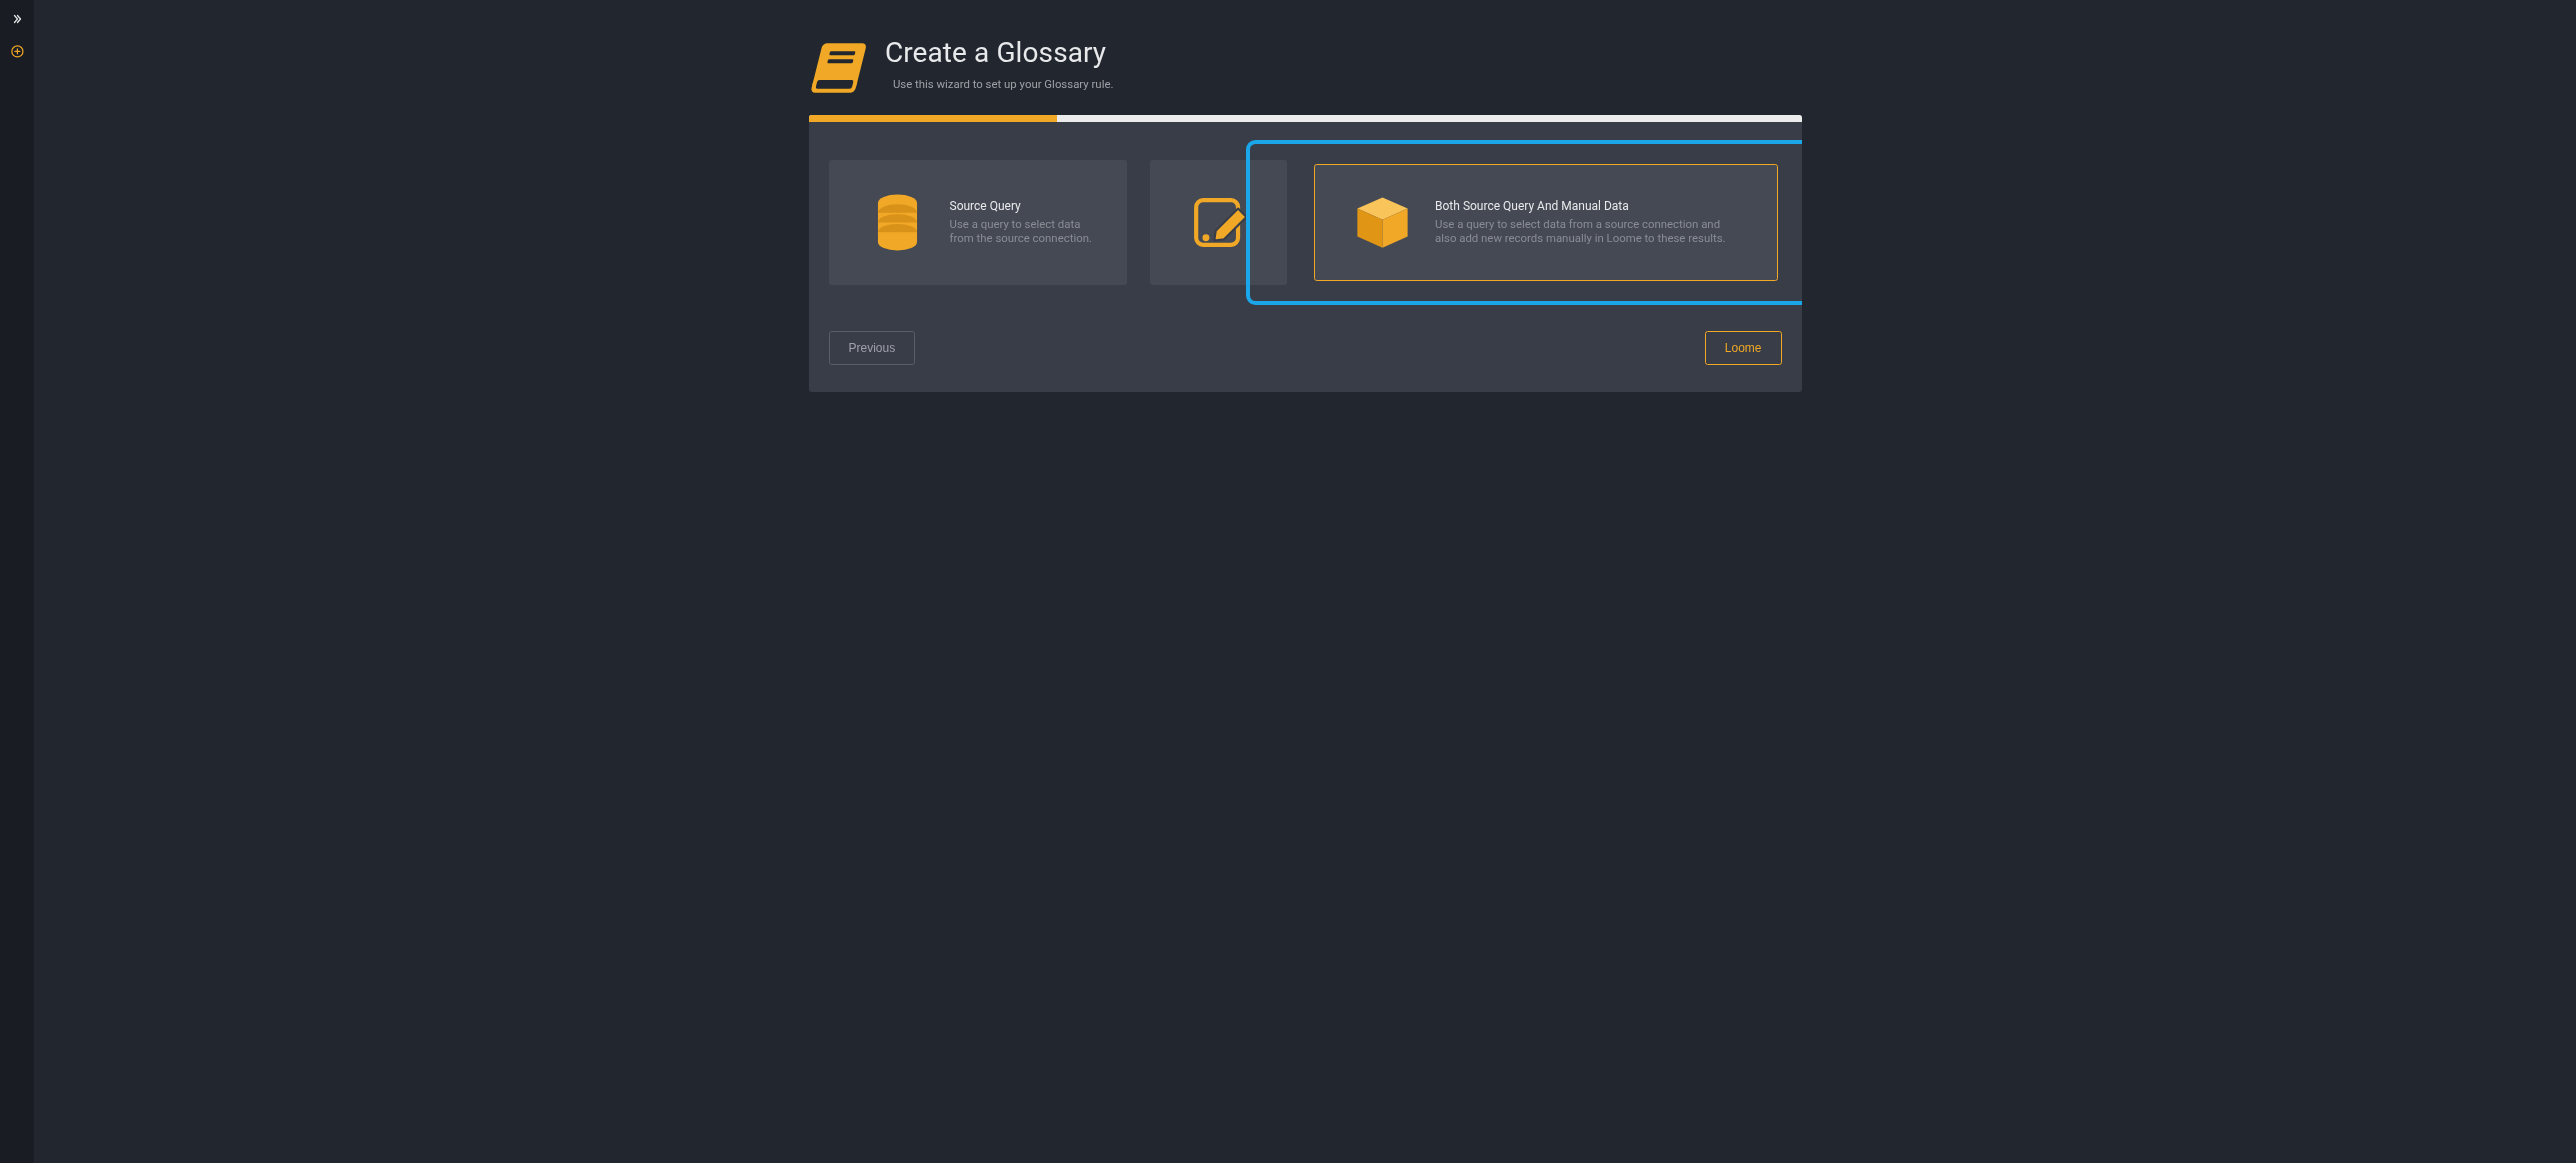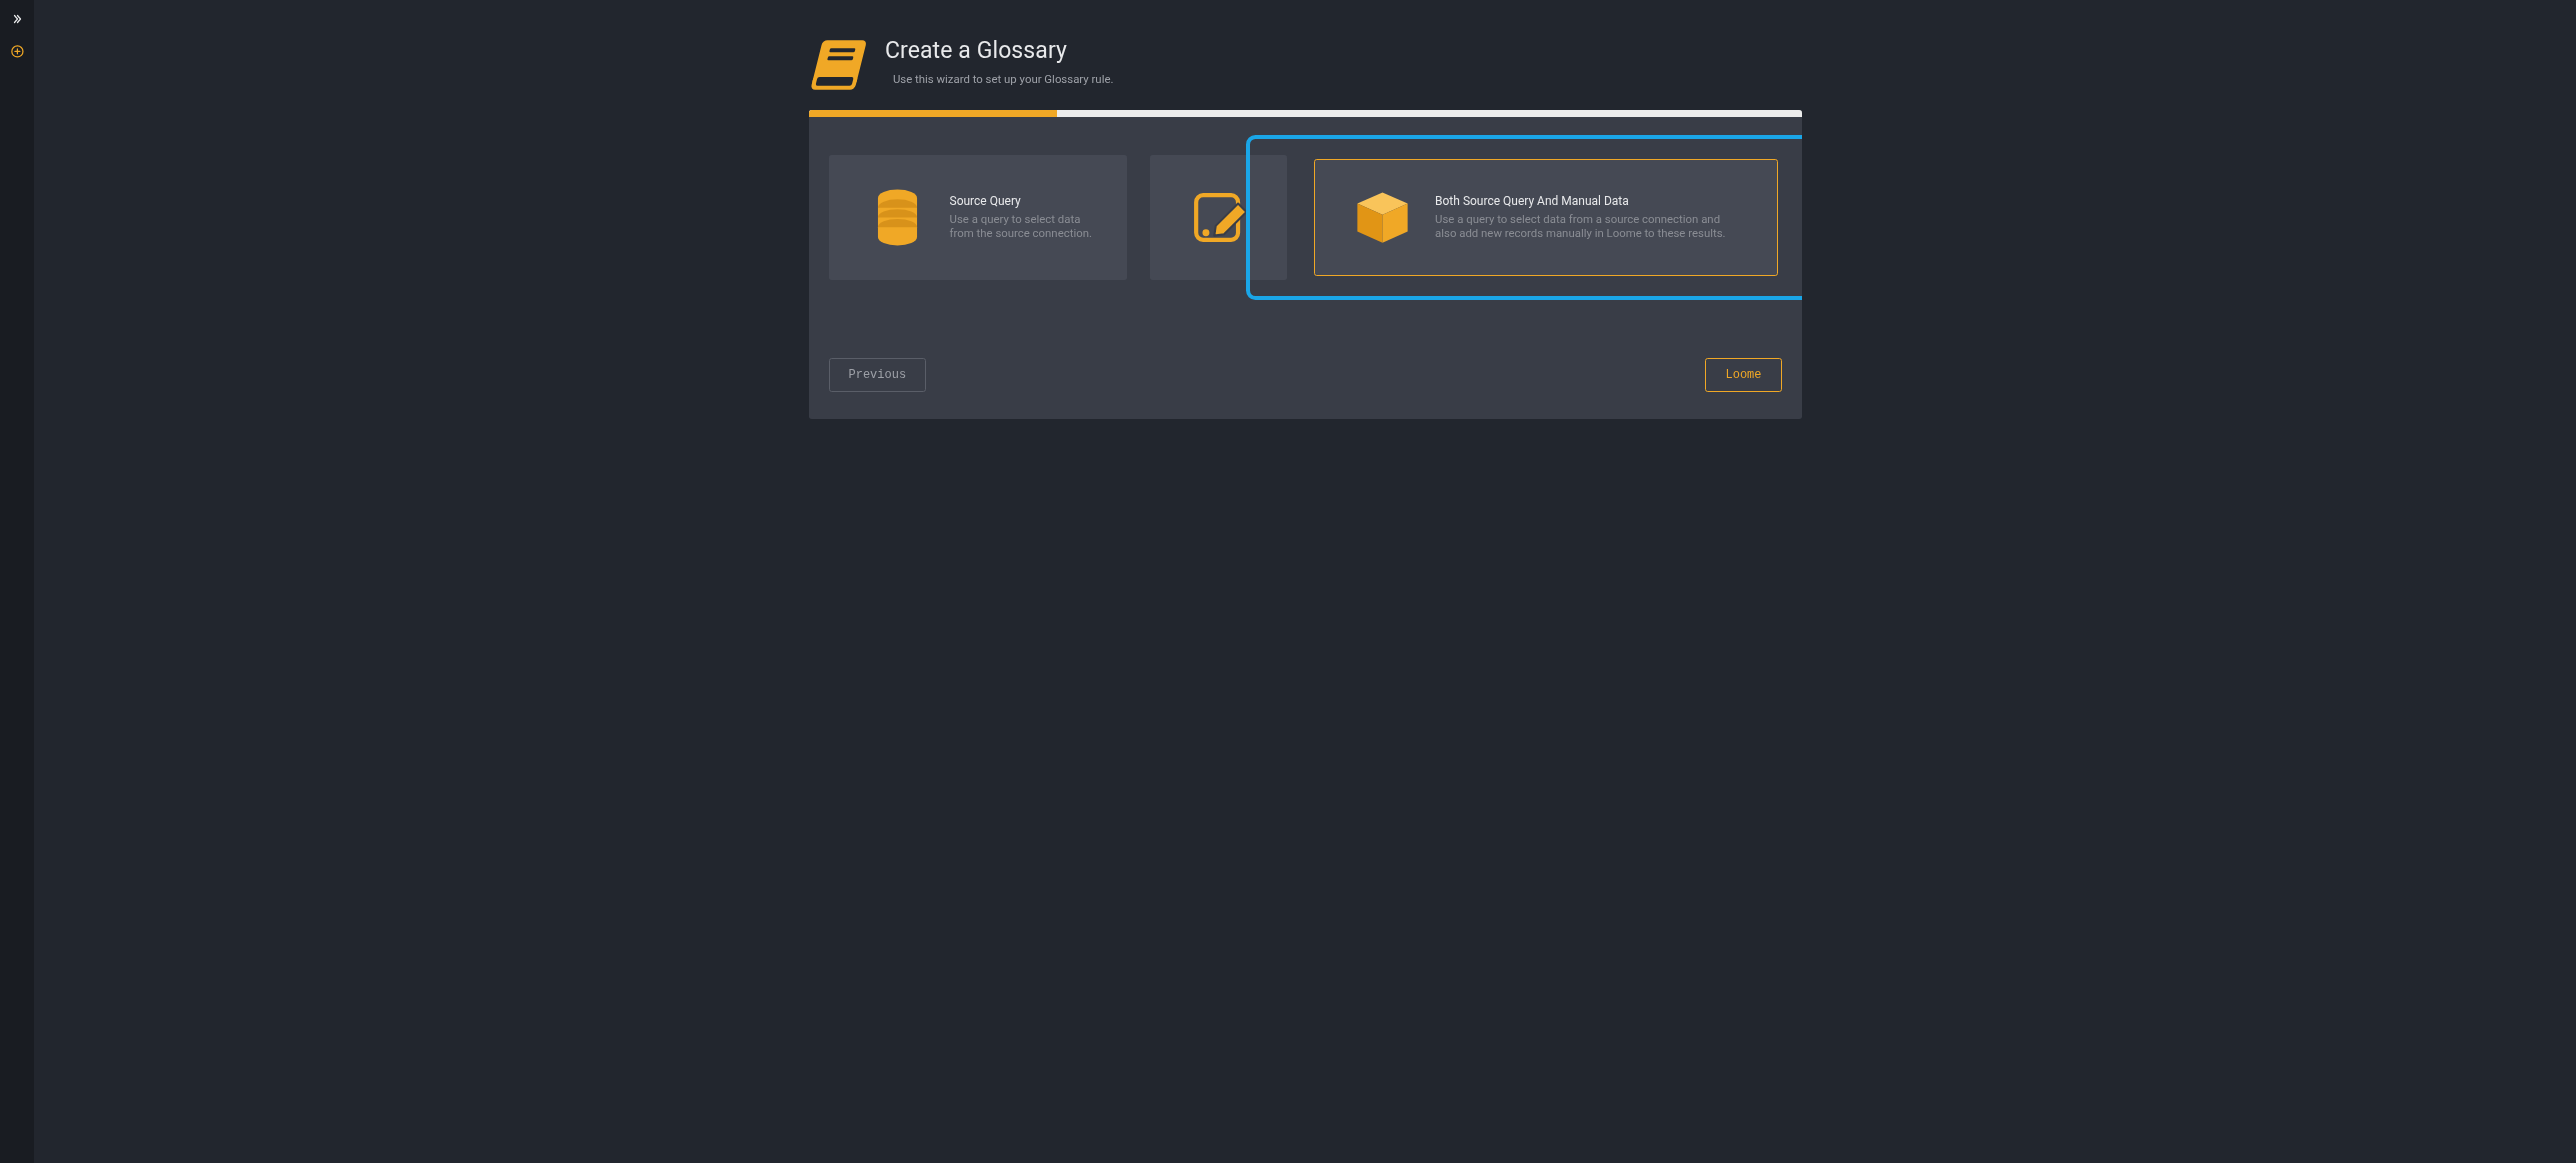--- a/index.html
+++ b/index.html
@@ -58,21 +58,21 @@
   }
 
   
   .header {
     display: flex; align-items: center; gap: 13.4px;
     margin-bottom: 16px;
   }
   .header-icon { width: 63px; height: 58px; flex-shrink: 0; }
   .header-text h1 {
     margin: 0 0 1.3px;
-    font-size: 23px; font-weight: 400;
+    font-size: 28px; font-weight: 400;
     color: var(--text);
     letter-spacing: 0.1px;
   }
   .header-text p {
     margin: 8px;
     font-size: 11.4px;
     color: var(--text-dim);
   }
 
   
@@ -146,22 +146,21 @@
     margin-top: 46px;
   }
   .btn {
     padding: 9.4px 19px;
     font-size: 12px;
     border-radius: 2.7px;
     border: 0.7px solid var(--border);
     background: transparent;
     color: var(--text-dim);
     cursor: pointer;
-    font-family: Liberation Mono, monospace;
-    margin-top: 32px;
+    font-family: Liberation Sans, sans-serif;
   }
   .btn.primary {
     color: var(--accent);
     border-color: var(--accent);
   }
 </style>
 </head>
 <body>
 
 <div class="rail">

